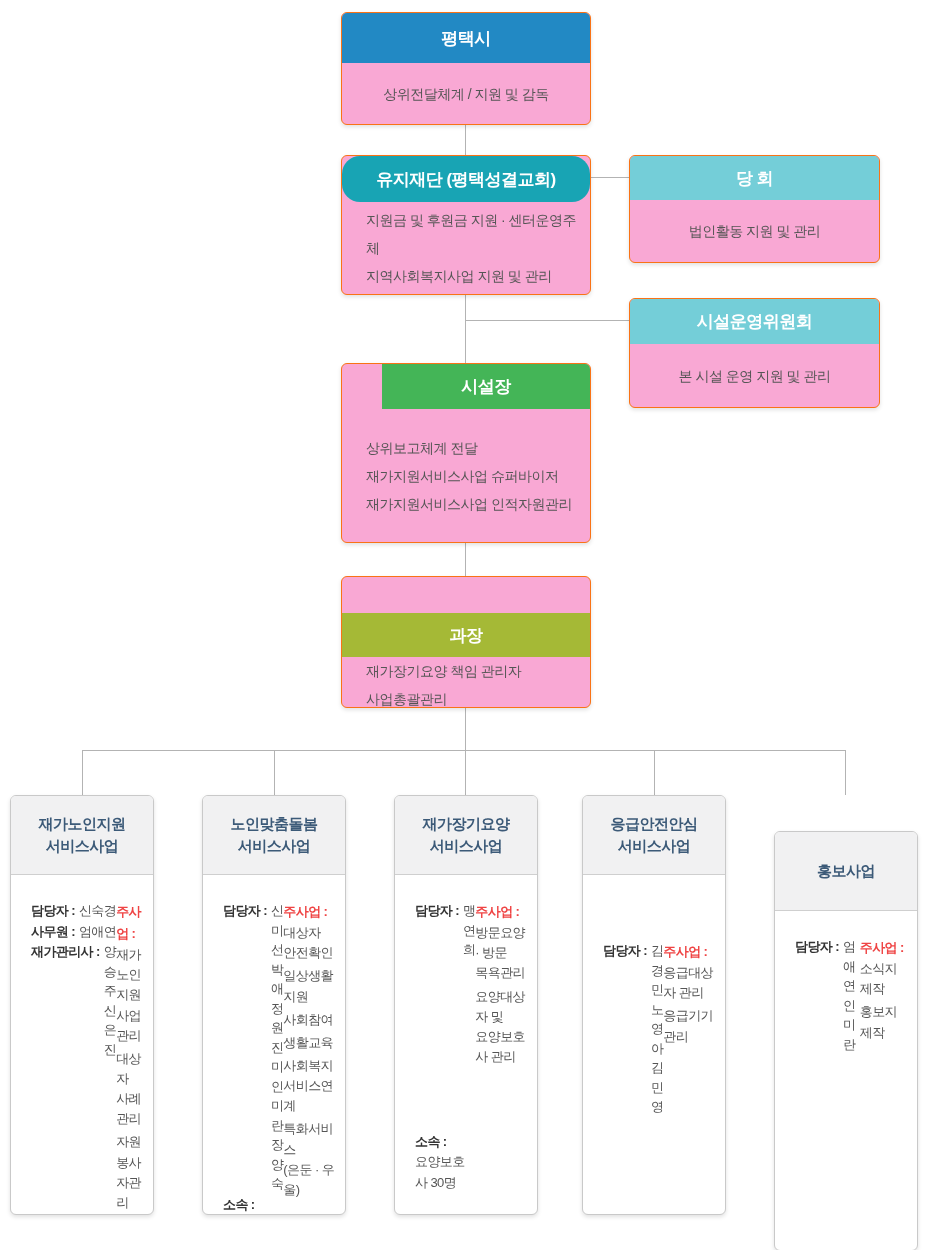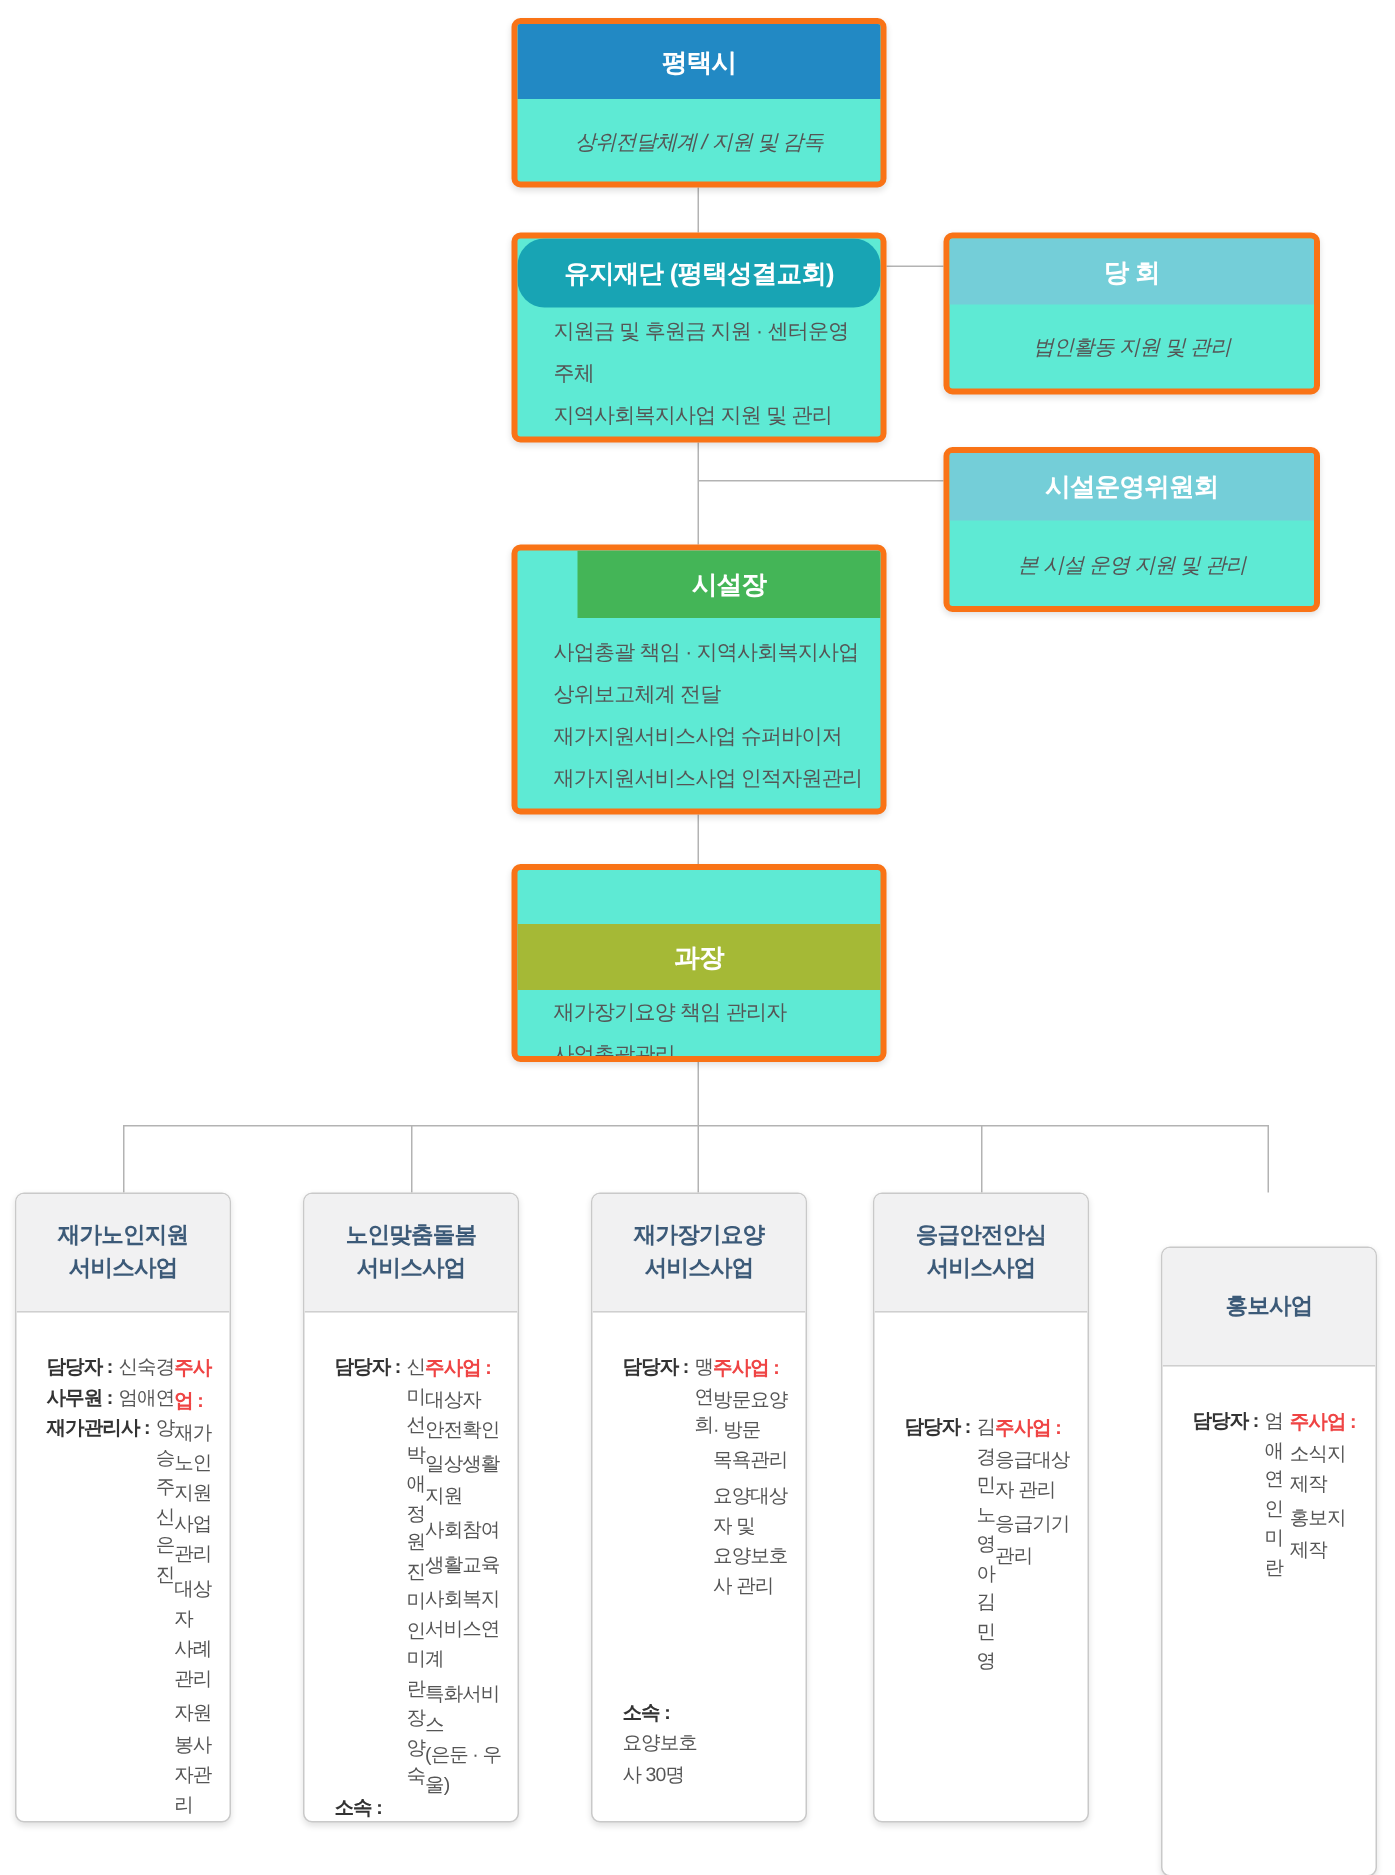--- a/index.html
+++ b/index.html
@@ -1,36 +1,36 @@
 <!DOCTYPE html>
 <html><head>
 <meta charset="utf-8">
 <style>
   html, body { margin:0; padding:0; background:#ffffff; }
   body { font-family:"Liberation Sans", sans-serif; }
   #canvas { position:relative; width:930px; height:1250px; background:#ffffff; overflow:hidden; }
 
   
   .box {
-    position:absolute; background:#5eead4;
-    border:4px solid #f97316; border-radius:6px;
+    position:absolute; background:#f9a8d4;
+    border:1px solid #f97316; border-radius:6px;
     box-shadow:0 2px 4px rgba(0,0,0,0.12);
     display:flex; flex-direction:column; overflow:hidden;
     box-sizing:border-box;
   }
   .box-header {
     flex:none; color:#ffffff; font-weight:bold; font-size:17px;
     display:flex; align-items:center; justify-content:center; text-align:center;
     letter-spacing:-0.5px;
   }
   .box-body {
     flex:1; display:flex; flex-direction:column; justify-content:center;
     font-size:14px; color:#555555; line-height:2; letter-spacing:-0.5px;
   }
-  .body-center { align-items:center; text-align:right;font-style:italic; }
+  .body-center { align-items:center; text-align:right; }
   .body-left  { padding-left:24px; padding-right:10px; }
 
   
   .hdr-city       { background:#2289c4; height:50px; }
   .hdr-foundation { background:#18a4b4; height:46px;border-radius:18px; }
   .hdr-teal-light { background:#74ced8; height:44px; }
   .hdr-director   { background:#44b557; height:45px;margin-left:40px; }
   .hdr-manager    { background:#a5b936; height:44px;margin-top:36px; }
 
   
@@ -116,21 +116,20 @@
   <div class="box pos-committee">
     <div class="box-header hdr-teal-light" style="height:45px;">시설운영위원회</div>
     <div class="box-body body-center">
       <div>본 시설 운영 지원 및 관리</div>
     </div>
   </div>
 
   <div class="box pos-director">
     <div class="box-header hdr-director">시설장</div>
     <div class="box-body body-left">
-      <div>사업총괄 책임 · 지역사회복지사업</div>
       <div>상위보고체계 전달</div>
       <div>재가지원서비스사업 슈퍼바이저</div>
       <div>재가지원서비스사업 인적자원관리</div>
     </div>
   </div>
 
   <div class="box pos-manager">
     <div class="box-header hdr-manager">과장</div>
     <div class="box-body body-left">
       <div>재가장기요양 책임 관리자</div>

